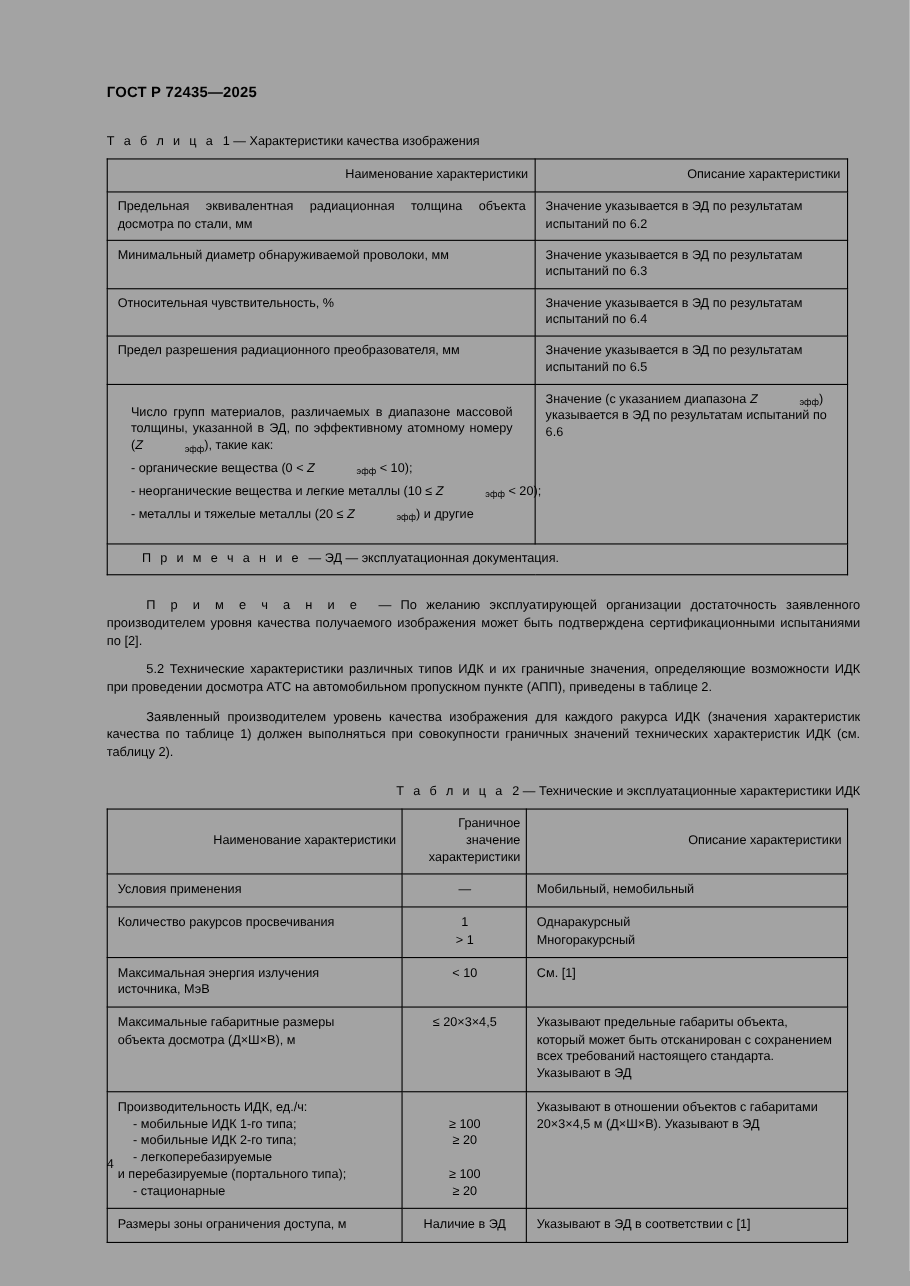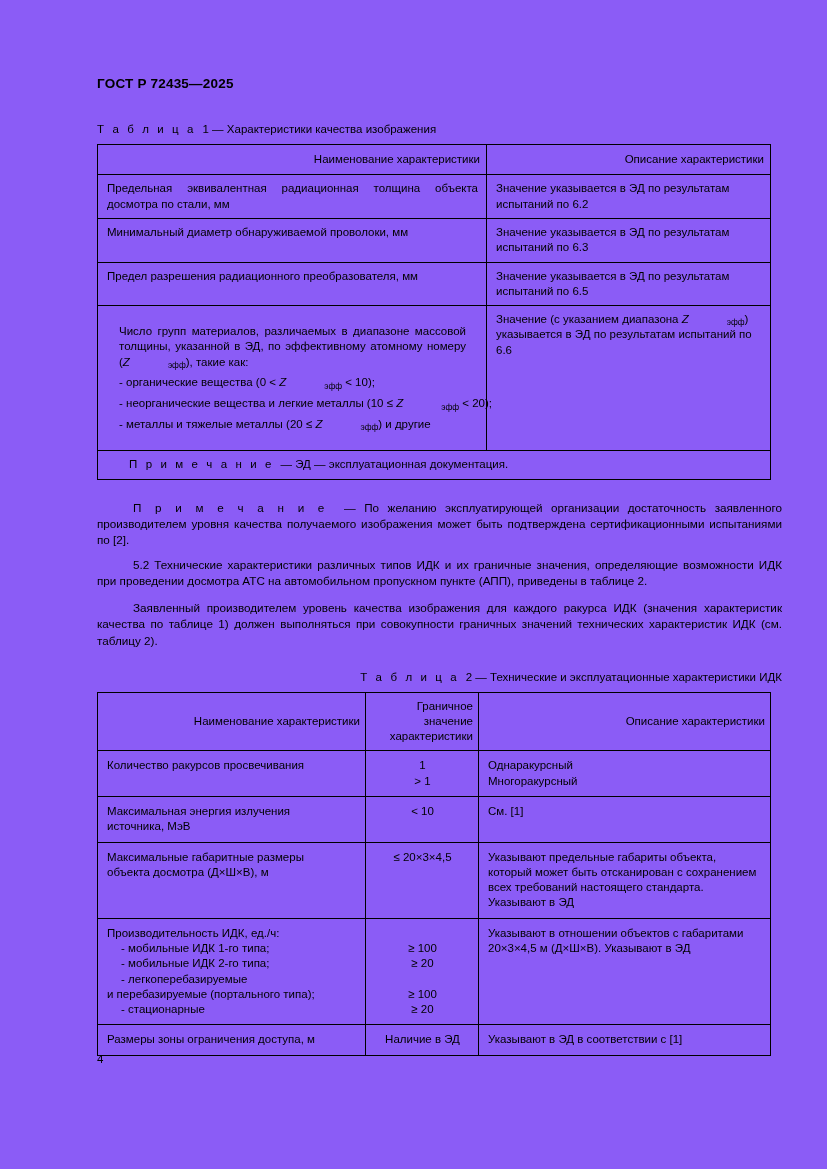--- a/index.html
+++ b/index.html
@@ -13,21 +13,21 @@
     font-family: "Liberation Sans", sans-serif;
     color: #000000;
     position: relative;
     overflow: hidden;
   }
   .page {
     position: absolute;
     left: 0; top: 0;
     width: 827px;
     height: 1169px;
-    background: #8b5cf6;
+    background: #a3a3a3;
   }
   .content {
     position: absolute;
     left: 97px;
     top: 76px;
     width: 685px;
   }
 
   
   .doc-header {
@@ -172,20 +172,24 @@
         </tr>
       </thead>
       <tbody>
         <tr>
           <td class="c1">Предельная эквивалентная радиационная толщина объекта досмотра по стали, мм</td>
           <td>Значение указывается в ЭД по результатам испытаний по 6.2</td>
         </tr>
         <tr>
           <td class="c1">Минимальный диаметр обнаруживаемой проволоки, мм</td>
           <td>Значение указывается в ЭД по результатам испытаний по 6.3</td>
+        </tr>
+        <tr>
+          <td class="c1">Относительная чувствительность, %</td>
+          <td>Значение указывается в ЭД по результатам испытаний по 6.4</td>
         </tr>
         <tr>
           <td class="c1">Предел разрешения радиационного преобразователя, мм</td>
           <td>Значение указывается в ЭД по результатам испытаний по 6.5</td>
         </tr>
 
         <tr>
           <td class="c1">
             <div class="cell-list">
               <div><span>Число групп материалов, различаемых в диапазоне массовой толщины, указанной в ЭД, по эффективному атомному номеру</span>
@@ -227,20 +231,25 @@
         </colgroup>
       <thead>
         <tr>
           <th>Наименование характеристики</th>
           <th>Граничное значение характеристики</th>
           <th>Описание характеристики</th>
         </tr>
       </thead>
       <tbody>
         <tr>
+          <td>Условия применения</td>
+          <td class="t2c2">—</td>
+          <td class="t2c3">Мобильный, немобильный</td>
+        </tr>
+        <tr>
           <td>Количество ракурсов просвечивания</td>
           <td class="t2c2">
             <span class="val-line">1</span>
             <span class="val-line">&gt; 1</span>
           </td>
           <td class="t2c3">
             <span class="val-line">Однаракурсный</span>
             <span class="val-line">Многоракурсный</span>
           </td>
         </tr>

